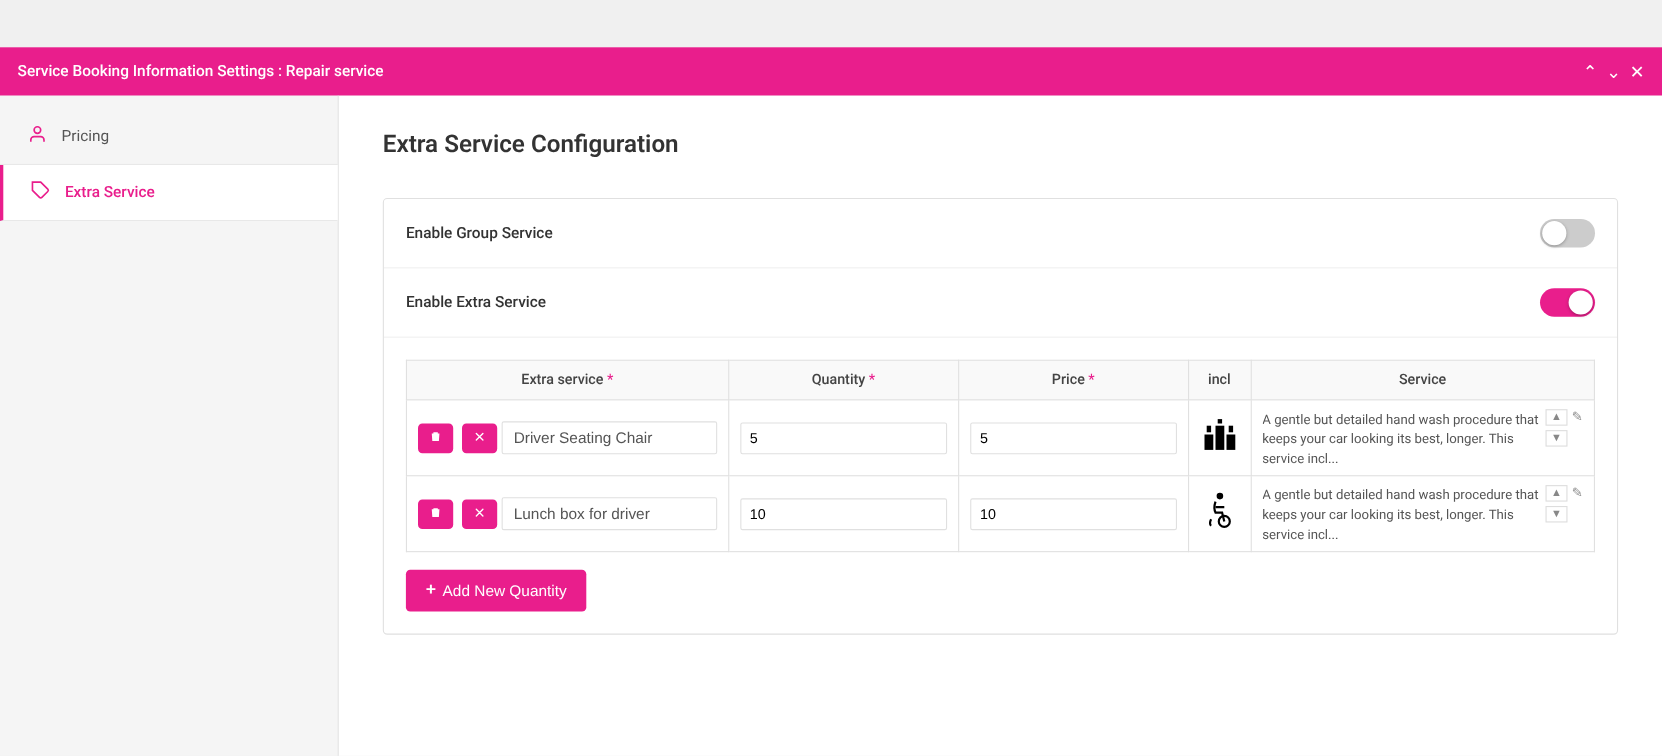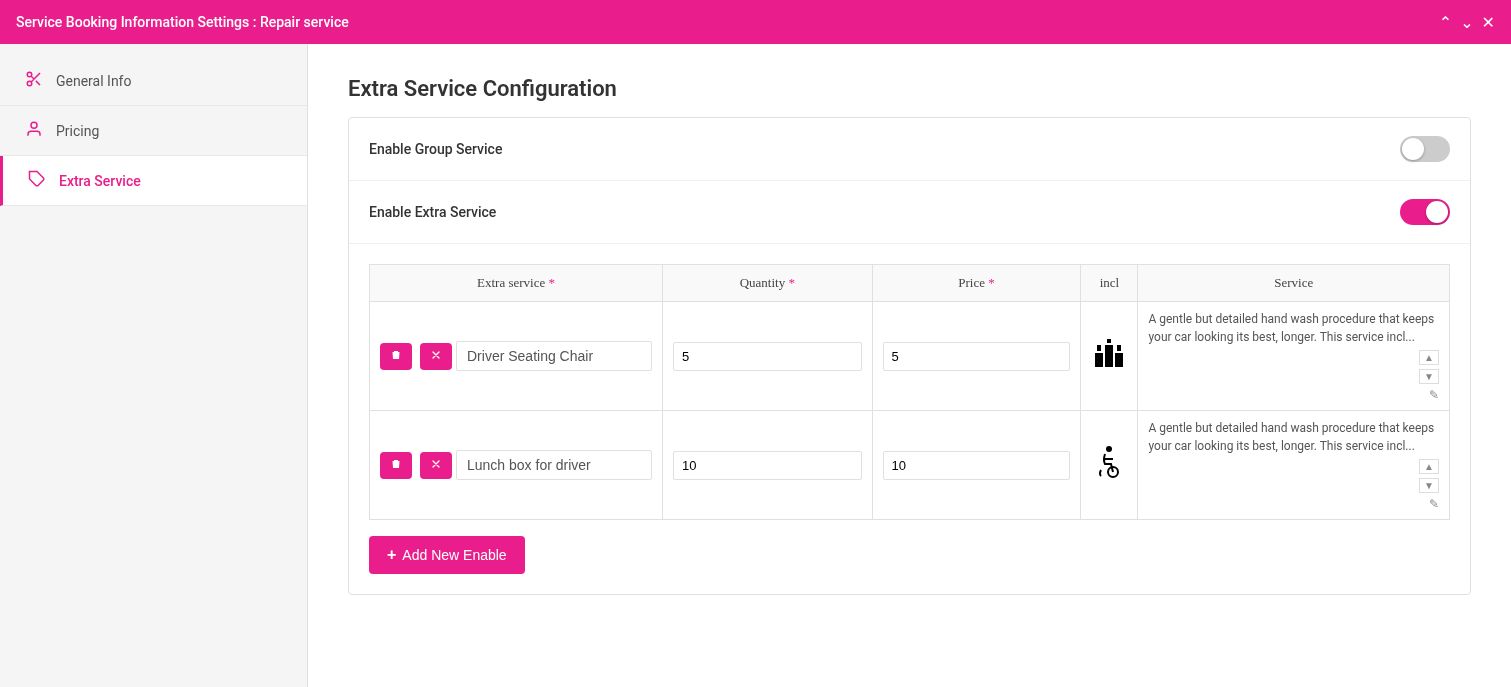--- a/index.html
+++ b/index.html
@@ -9,20 +9,21 @@
     .title-bar {
       background: #e91e8c;
       color: white;
       display: flex;
       align-items: center;
       justify-content: space-between;
       padding: 0 16px;
       height: 44px;
       font-size: 14px;
       font-weight: 500;
+      margin-top: 43px;
     }
     .title-bar-controls { display: flex; gap: 8px; }
     .title-bar-controls span { color: white; font-size: 16px; cursor: pointer; }
 
     
     .layout { display: flex; height: calc(687px - 44px); }
 
     
     .sidebar {
       width: 308px;
@@ -54,21 +55,21 @@
     .main {
       flex: 1;
       background: white;
       padding: 32px 40px;
       overflow-y: auto;
     }
     .page-title {
       font-size: 22px;
       font-weight: 600;
       color: #333;
-      margin-bottom: 16px;
+      margin-bottom: 36px;
     }
 
     
     .card {
       border: 1px solid #e0e0e0;
       border-radius: 4px;
       overflow: hidden;
     }
     .card-header {
       background: #f7f7f7;
@@ -123,21 +124,20 @@
       margin-top: 0;
       font-size: 13px;
     }
     .service-table th {
       background: #f9f9f9;
       border: 1px solid #e0e0e0;
       padding: 10px 14px;
       text-align: center;
       font-weight: 500;
       color: #444;
-      font-family: Liberation Serif, serif;
     }
     .service-table td {
       border: 1px solid #e0e0e0;
       padding: 8px 10px;
       text-align: center;
       vertical-align: middle;
     }
     .required { color: #e91e8c; }
 
     
@@ -180,24 +180,23 @@
       border-radius: 2px;
     }
     .details-cell {
       text-align: left;
       font-size: 12px;
       color: #555;
       line-height: 1.5;
       max-width: 300px;
       position: relative;
       display: flex;
-      align-items: flex-end;
+      align-items: flex-start;
       justify-content: space-between;
       gap: 4px;
-      flex-direction: column;
     }
     .details-text { flex: 1; overflow: hidden; max-height: 52px; }
     .details-scroll { display: flex; flex-direction: column; gap: 4px; }
     .scroll-btn {
       background: none;
       border: 1px solid #ddd;
       cursor: pointer;
       padding: 1px 4px;
       font-size: 10px;
       color: #888;
@@ -242,28 +241,20 @@
     <span>⌃</span>
     <span>⌄</span>
     <span>✕</span>
   </div>
 </div>
 
 <div class="layout">
 
   <div class="sidebar">
 
-    <div class="sidebar-item">
-      <span class="icon">
-        <svg class="sidebar-icon" viewBox="0 0 24 24" fill="none" stroke="#e91e8c" stroke-width="2">
-          <path d="M6 9a3 3 0 1 0 0-6 3 3 0 0 0 0 6zM6 21a3 3 0 1 0 0-6 3 3 0 0 0 0 6zM20 4L8.12 15.88M14.47 14.48L20 20M8.12 8.12L12 12"></path>
-        </svg>
-      </span>
-      <span>General Info</span>
-    </div>
 
 
     <div class="sidebar-item">
       <span class="icon">
         <svg class="sidebar-icon" viewBox="0 0 24 24" fill="none" stroke="#e91e8c" stroke-width="2">
           <path d="M20 21v-2a4 4 0 0 0-4-4H8a4 4 0 0 0-4 4v2"></path>
             <circle cx="12" cy="7" r="4"></circle>
         </svg>
       </span>
       <span>Pricing</span>
@@ -413,19 +404,19 @@
                   </div>
                   <button class="edit-icon-btn">✎</button>
                 </div>
               </td>
             </tr>
           </tbody>
         </table>
 
         <button class="btn-add">
           <span style="font-size:16px; font-weight:bold;">+</span>
-          <span>Add New Enable</span>
+          <span>Add New Quantity</span>
         </button>
       </div>
     </div>
   </div>
 
 </div>
 
 </body></html>

